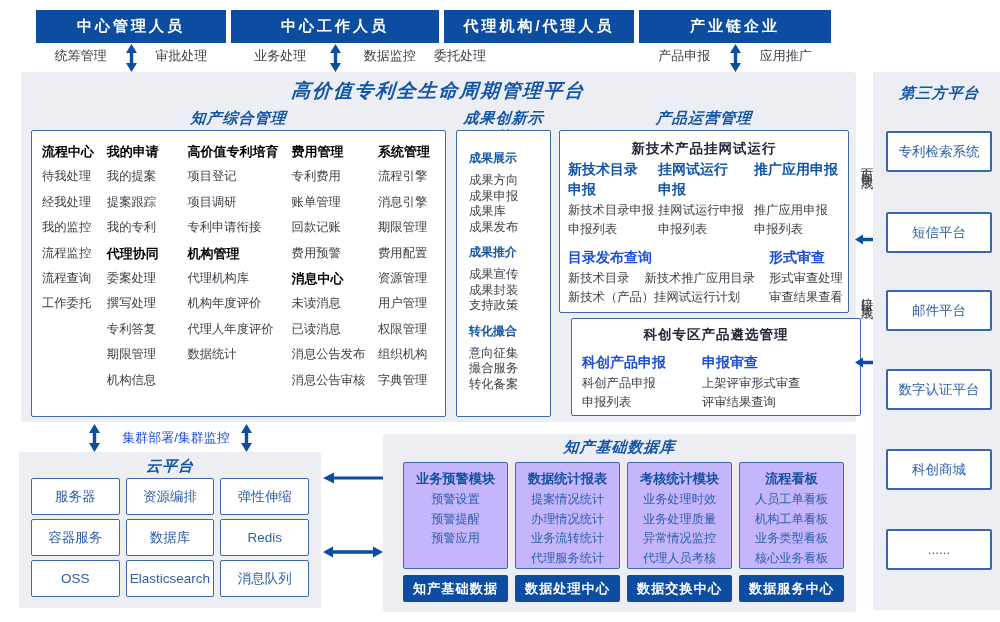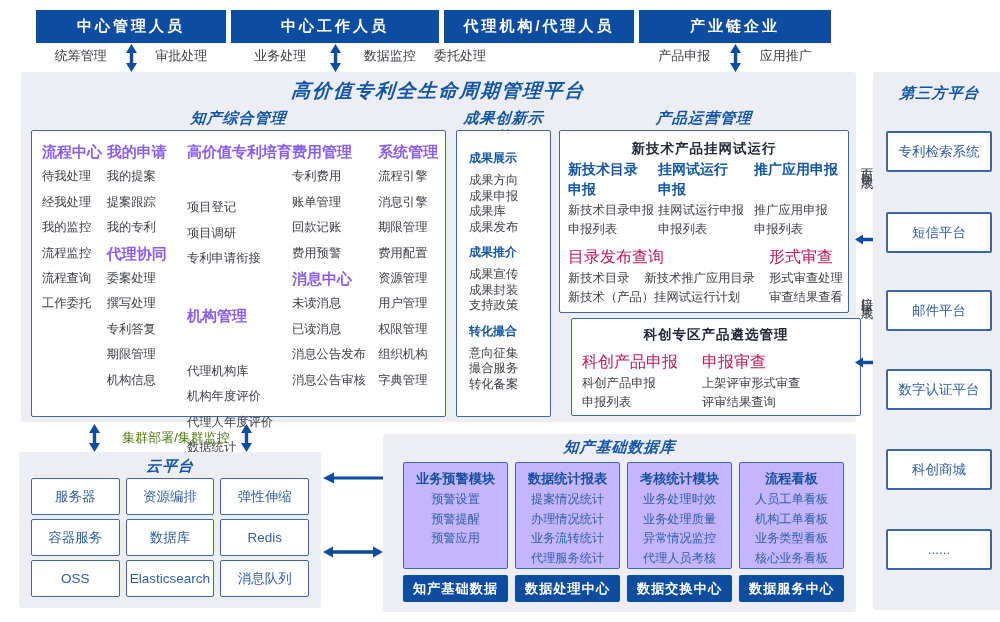--- a/index.html
+++ b/index.html
@@ -21,40 +21,40 @@
   #main-box { left:10px; top:72px; width:835px; height:350px; }
   .main-title { position:absolute; top:6px; left:0; width:100%; text-align:center;
     font-size:19px; font-weight:bold; font-style:italic; color:#1356a8; letter-spacing:2px; transform:skewX(-4deg); }
   .section-title { position:absolute; top:37px; height:21px; text-align:center;
     font-size:15px; font-weight:bold; font-style:italic; color:#1356a8; letter-spacing:1px; transform:skewX(-4deg); }
   .white-box { position:absolute; background:#fff; border:1.5px solid #4066ac; border-radius:2px; }
 
   
   #z-box { left:10px; top:58px; width:415px; height:287px; display:flex; justify-content:space-between; padding:8px 6px 0 10px; }
   .z-col { display:flex; flex-direction:column; }
-  .z-head { font-size:15px; font-weight:bold; color:#8b5cf6; height:25.4px; line-height:25.4px; white-space:nowrap; }
+  .z-head { font-size:13px; font-weight:bold; color:#000000; height:25.4px; line-height:25.4px; white-space:nowrap; }
   .z-items div { font-size:12.3px; color:#3f4149; height:25.4px; line-height:25.4px; white-space:nowrap; }
 
   
   #c-box { left:435px; top:58px; width:95px; height:287px; padding:10px 0 0 12px; }
   .c-head { font-size:12px; font-weight:bold; color:#1356a8; line-height:25px; margin:5px 0 2px; white-space:nowrap; }
   .c-items div { font-size:12.3px; color:#3f4149; line-height:15.5px; white-space:nowrap; }
 
   
   #p1-box { left:538px; top:58px; width:290px; height:183px; }
   #p2-box { left:550px; top:246px; width:290px; height:98px; }
   .p-title { position:absolute; left:0; width:100%; text-align:center; font-size:13.5px; font-weight:bold; color:#22283a; letter-spacing:1px; }
   .p-cols { position:absolute; left:8px; right:4px; top:28px; display:flex; justify-content:space-between; }
   .p-head { font-size:14px; font-weight:bold; color:#1356a8; line-height:20px; height:42px; }
   .p-head.wrap2 { max-width:78px; }
   .p-items div { font-size:12.3px; color:#3f4149; line-height:19px; white-space:nowrap; }
-  .p-sub-head { font-size:16px; font-weight:normal; color:#be185d; line-height:24px; white-space:nowrap; }
-
-  
-  .cluster-label { position:absolute; left:95px; top:429px; width:140px; text-align:center; font-size:13px; color:#4d7c0f; }
+  .p-sub-head { font-size:14px; font-weight:bold; color:#1d4ed8; line-height:24px; white-space:nowrap; }
+
+  
+  .cluster-label { position:absolute; left:95px; top:429px; width:140px; text-align:center; font-size:13px; color:#1d4ed8; }
 
   
   #cloud-box { left:8px; top:452px; width:302px; height:156px; }
   .box-title { position:absolute; left:0; width:100%; text-align:center; font-size:15px; font-weight:bold; font-style:italic; color:#1356a8; letter-spacing:1px; transform:skewX(-4deg); }
   #cloud-grid { position:absolute; left:12px; right:12px; top:26px; display:grid; grid-template-columns:repeat(3,1fr); gap:4px 6px; }
   #cloud-grid > div { height:37px; background:#fff; border:1.5px solid #4066ac; border-radius:2px;
     font-size:13.5px; color:#2e5fa8; display:flex; align-items:center; justify-content:center; white-space:nowrap; }
 
   
   #db-box { left:372px; top:434px; width:473px; height:178px; }
@@ -157,21 +157,21 @@
           </div>
         <div class="z-head">代理协同</div>
         <div class="z-items">
             <div>委案处理</div>
             <div>撰写处理</div>
             <div>专利答复</div>
             <div>期限管理</div>
             <div>机构信息</div>
           </div>
       </div>
-      <div class="z-col" style="width:106px;gap:31px;">
+      <div class="z-col" style="width:106px;">
         <div class="z-head">高价值专利培育</div>
         <div class="z-items">
             <div>项目登记</div>
             <div>项目调研</div>
             <div>专利申请衔接</div>
           </div>
         <div class="z-head">机构管理</div>
         <div class="z-items">
             <div>代理机构库</div>
             <div>机构年度评价</div>

